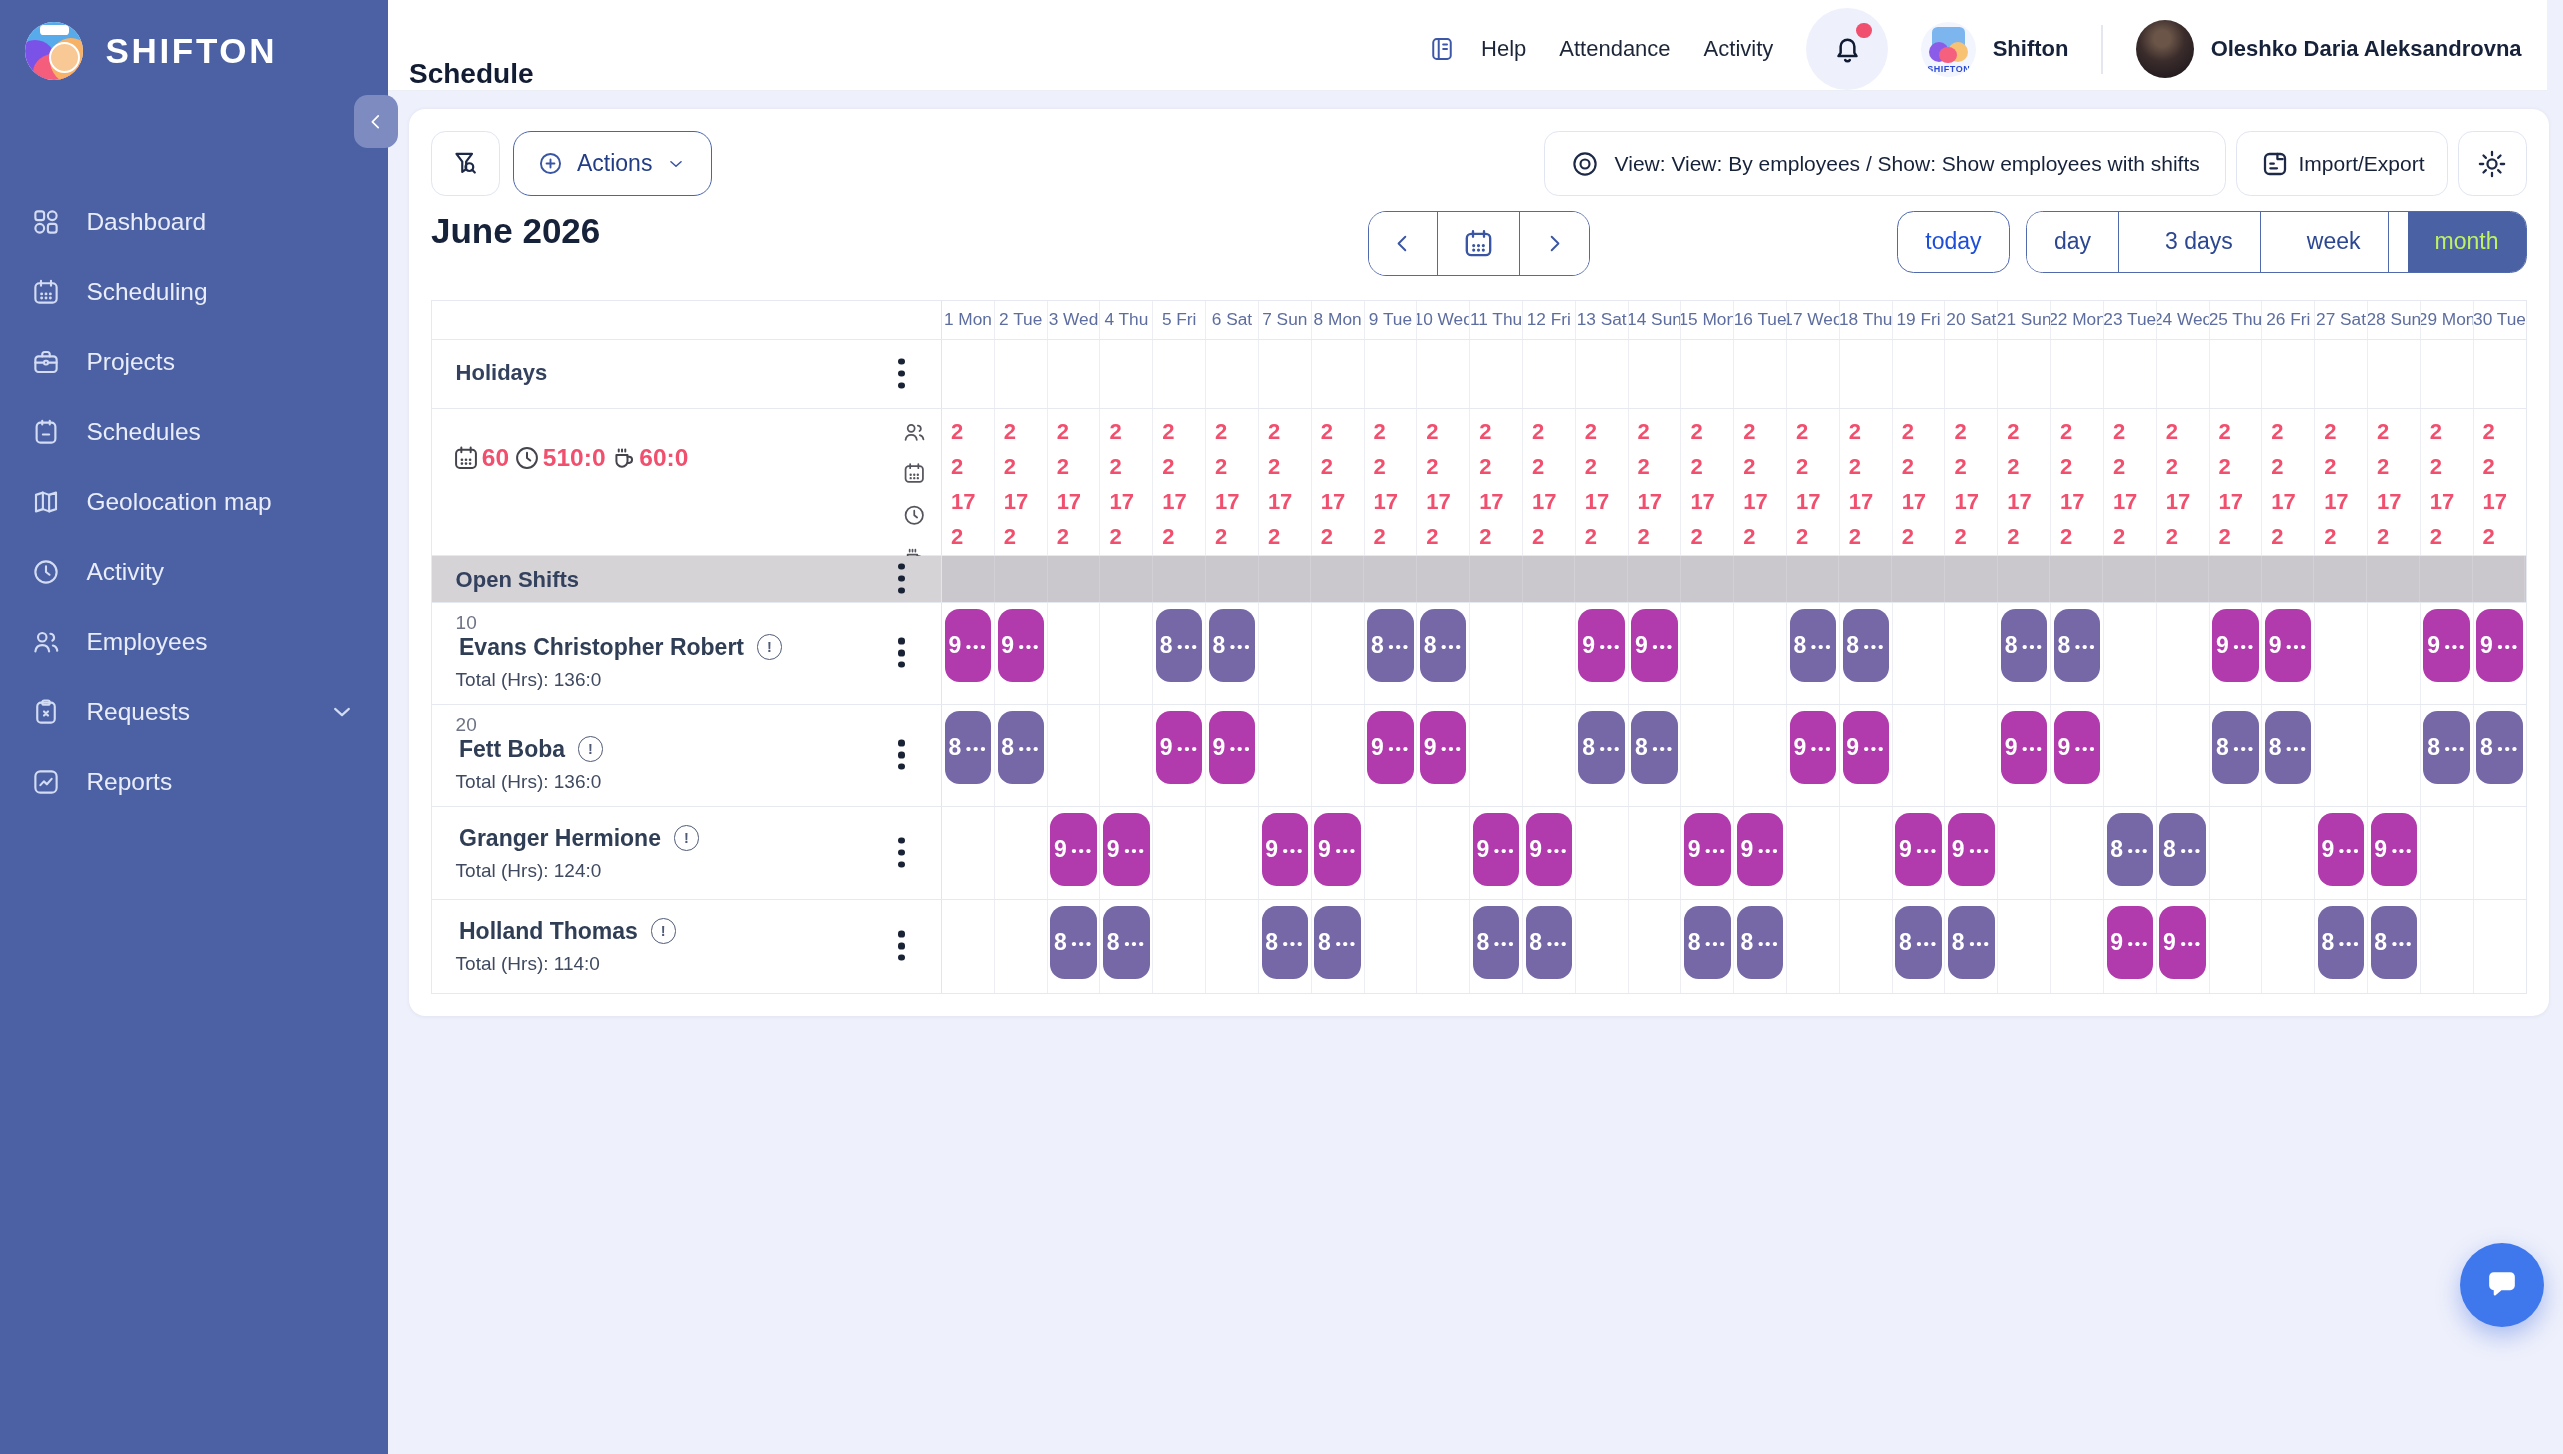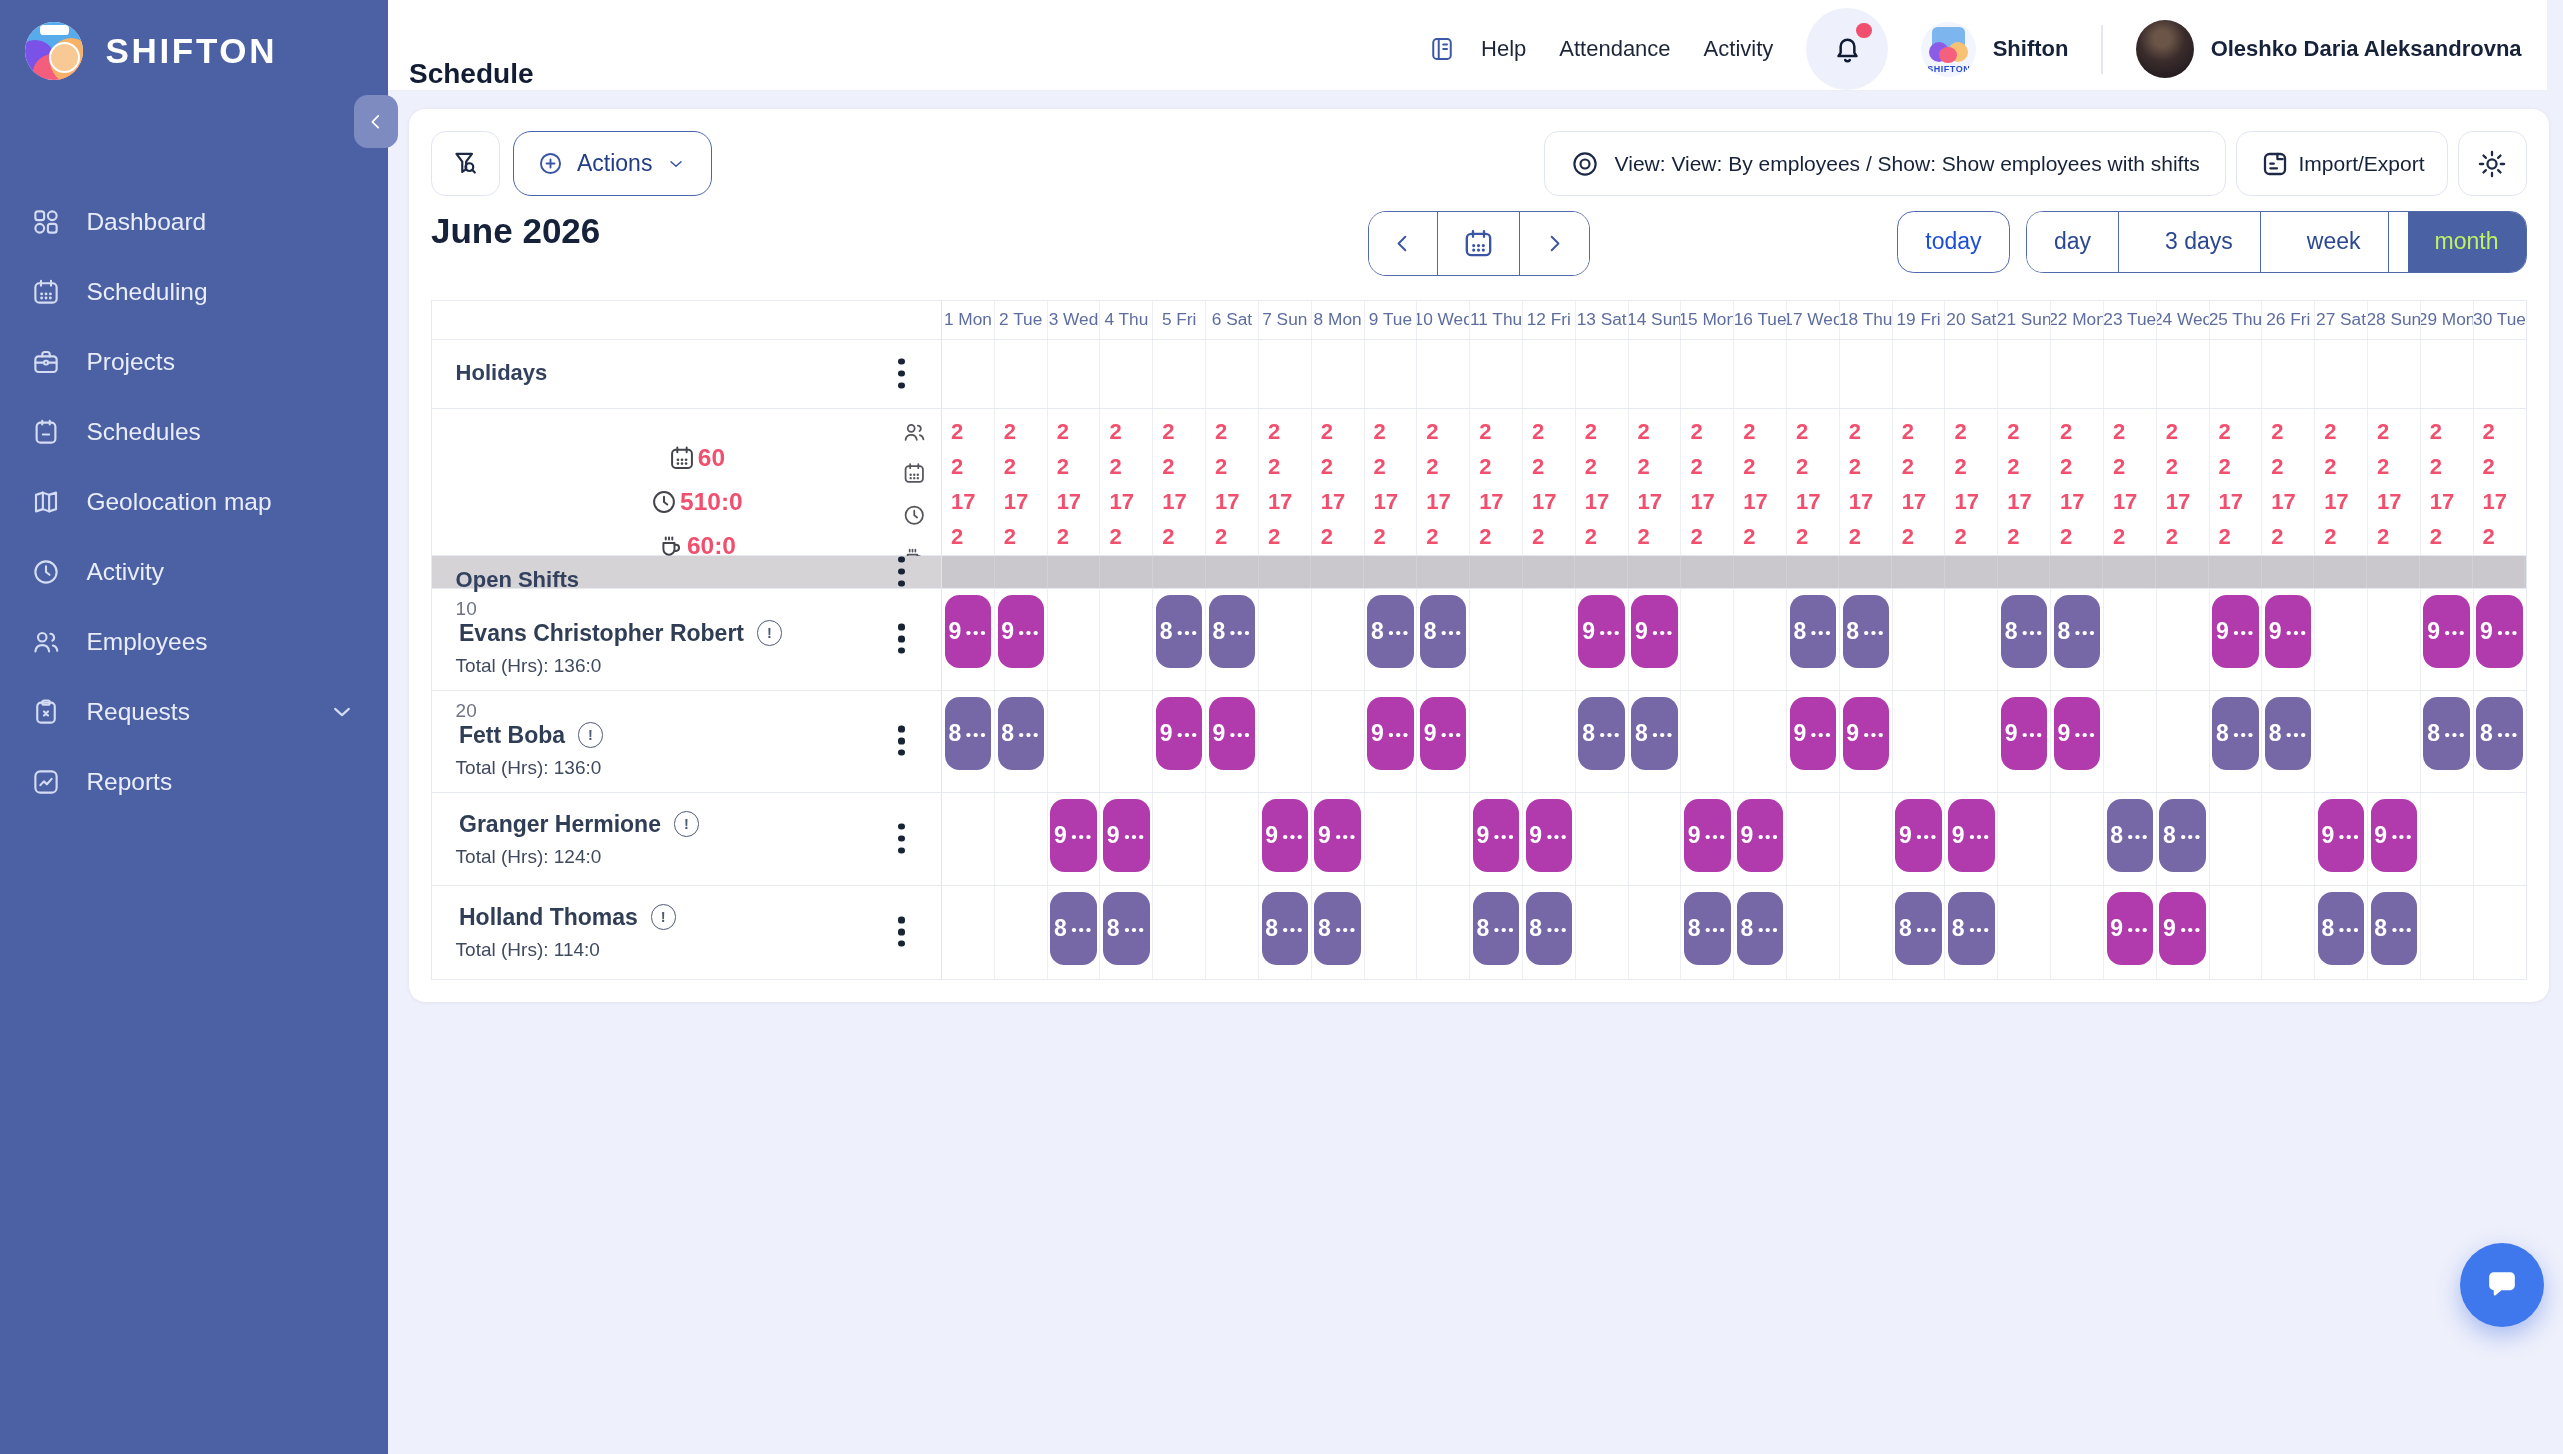--- a/index.html
+++ b/index.html
@@ -88,28 +88,28 @@
   .g-left { width:510px; flex-shrink:0; border-right:0.9px solid #e3e5ee; position:relative; }
   .g-cell { flex:1; border-right:0.9px solid #edeef4; position:relative; min-width:0; }
   .g-cell:last-child { border-right:none; }
   .head-row { height:39px; }
   .day-head { display:flex; align-items:center; justify-content:center; font-size:17.3px; color:#5d6d9f; white-space:nowrap; overflow:hidden; }
   .holiday-row { height:69px; }
   .row-label { font-size:22px; font-weight:700; color:#33415e; padding:20px 0 0 23.6px; }
   .kebab { position:absolute; right:29px; top:50%; transform:translateY(-50%); display:flex; flex-direction:column; gap:5.5px; cursor:pointer; padding:7.3px; }
   .kebab i { width:6.4px; height:6.4px; border-radius:50%; background:#1a2336; }
   .stats-row { height:147px; }
-  .stats-vals { display:flex; align-items:center; gap:16px; padding:35px 0 0 20px;flex-direction:column; }
+  .stats-vals { display:flex; align-items:center; gap:4px; padding:35px 0 0 20px; }
   .sv { display:flex; align-items:center; gap:1.8px; color:var(--red); font-weight:700; font-size:24.5px; }
   .sv .ic { width:28px; height:28px; color:#44444d; }
   .stack { position:absolute; right:14.5px; top:11px; display:flex; flex-direction:column; gap:17.3px; }
   .stack .ic { width:24.5px; height:24.5px; color:#55555e; }
   .stat-cell { padding:5.5px 0 0 9px; }
   .stat-cell .v { color:var(--red); font-weight:700; font-size:22px; line-height:35px; }
-  .open-row { height:33px; background:var(--open_band_bg); }
+  .open-row { height:47px; background:var(--open_band_bg); }
   .open-row .g-left { background:var(--open_left_bg); }
   .open-row .row-label { padding-top:11px; }
   .open-row .g-cell { border-right:0.9px solid #d2d0d5; }
   .emp-left .num { font-size:19px; color:#6e7486; padding:9px 0 0 23.6px; }
   .name-line { display:flex; align-items:center; gap:12.7px; padding-left:27px; }
   .name-line.no-num { padding-top:18px; }
   .emp-name { font-size:23px; font-weight:700; color:#2f3d55; }
   .info { width:25.4px; height:25.4px; border-radius:50%; border:1.8px solid #4f5b76; color:#4f5b76; font-size:14.5px; font-weight:700; display:flex; align-items:center; justify-content:center; cursor:pointer; flex-shrink:0; }
   .total { font-size:19px; color:#3f4a60; padding-left:23.6px; margin-top:8.2px; }
   .emp-cell { padding:6.4px 2.7px 0; }

